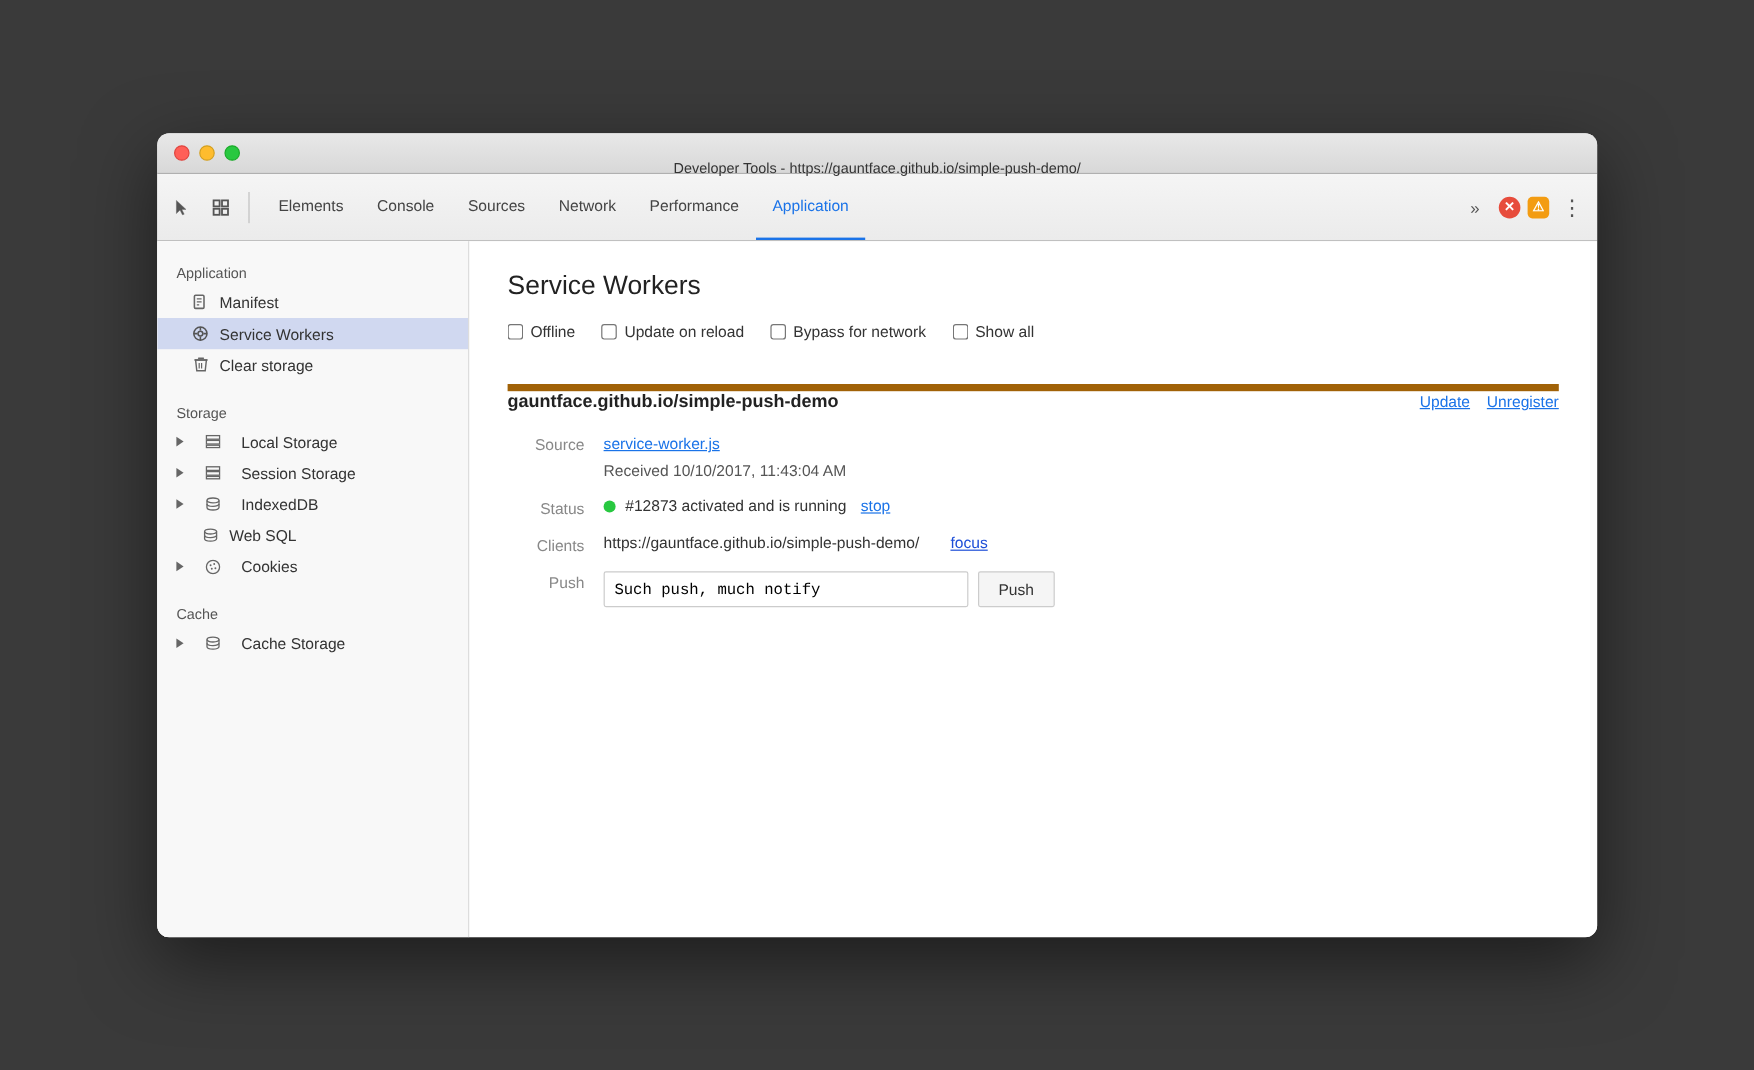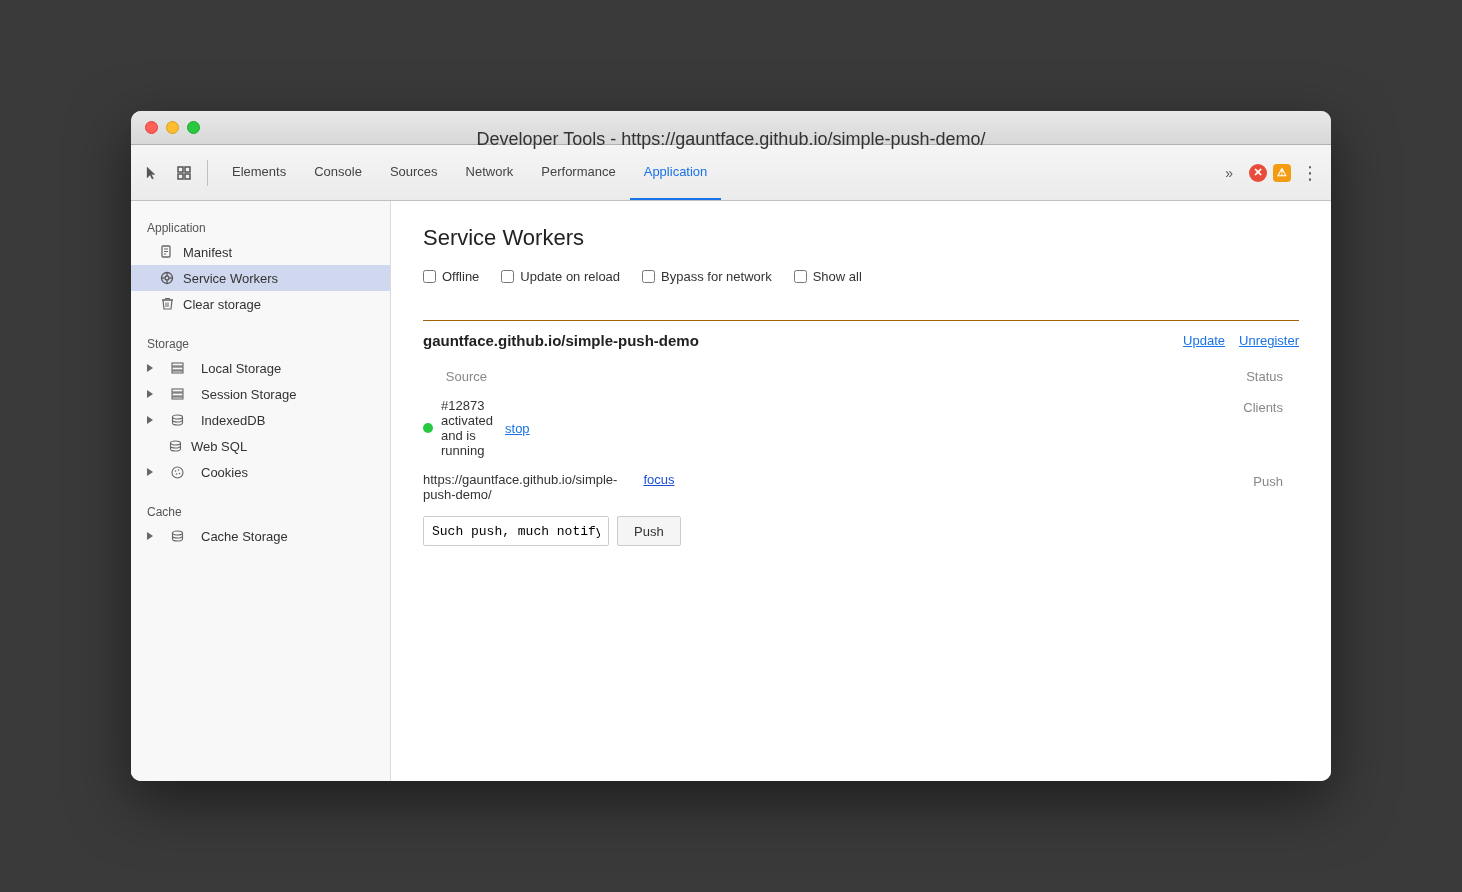--- a/index.html
+++ b/index.html
@@ -37,21 +37,21 @@
       border-radius: 50%;
       cursor: pointer;
     }
     .traffic-light.close { background: #ff5f57; border: 1px solid #e0443e; }
     .traffic-light.minimize { background: #febc2e; border: 1px solid #d4a020; }
     .traffic-light.maximize { background: #28c840; border: 1px solid #1aab29; }
     .titlebar-title {
       position: absolute;
       left: 50%;
       transform: translateX(-50%);
-      font-size: 18px;
+      font-size: 12px;
       color: #333;
       white-space: nowrap;
       margin-top: 24px;
     }
     .toolbar {
       background: linear-gradient(to bottom, #f5f5f5, #ebebeb);
       border-bottom: 1px solid #c0c0c0;
       display: flex;
       align-items: center;
       padding: 0 8px;
@@ -226,22 +226,22 @@
       font-size: 13px;
       color: #333;
       cursor: pointer;
     }
     .checkbox-item input[type="checkbox"] {
       width: 13px;
       height: 13px;
       cursor: pointer;
     }
     .service-worker-entry {
-      border-top: 1px solid #a16207;
-      padding-top: 11px;
+      border-top: 6px solid #a16207;
+      padding-top: 0;
       margin-top: 36px;
     }
     .sw-header {
       display: flex;
       align-items: center;
       justify-content: space-between;
       margin-bottom: 18px;
     }
     .sw-origin {
       font-size: 15px;
@@ -557,20 +557,24 @@
         <div class="sw-header">
           <span class="sw-origin">gauntface.github.io/simple-push-demo</span>
           <div class="sw-actions">
             <button class="sw-link">Update</button>
             <button class="sw-link">Unregister</button>
           </div>
         </div>
 
         <div class="sw-fields">
           <span class="field-label">Source</span>
+          <div>
+            <span class="source-link">service-worker.js</span>
+            <div class="received-text" style="margin-top:6px;">Received 10/10/2017, 11:43:04 AM</div>
+          </div>
 
           <span class="field-label">Status</span>
           <div class="status-row">
             <div class="status-dot"></div>
             <span class="field-value">#12873 activated and is running</span>
             <button class="stop-link">stop</button>
           </div>
 
           <span class="field-label">Clients</span>
           <div class="clients-row">

